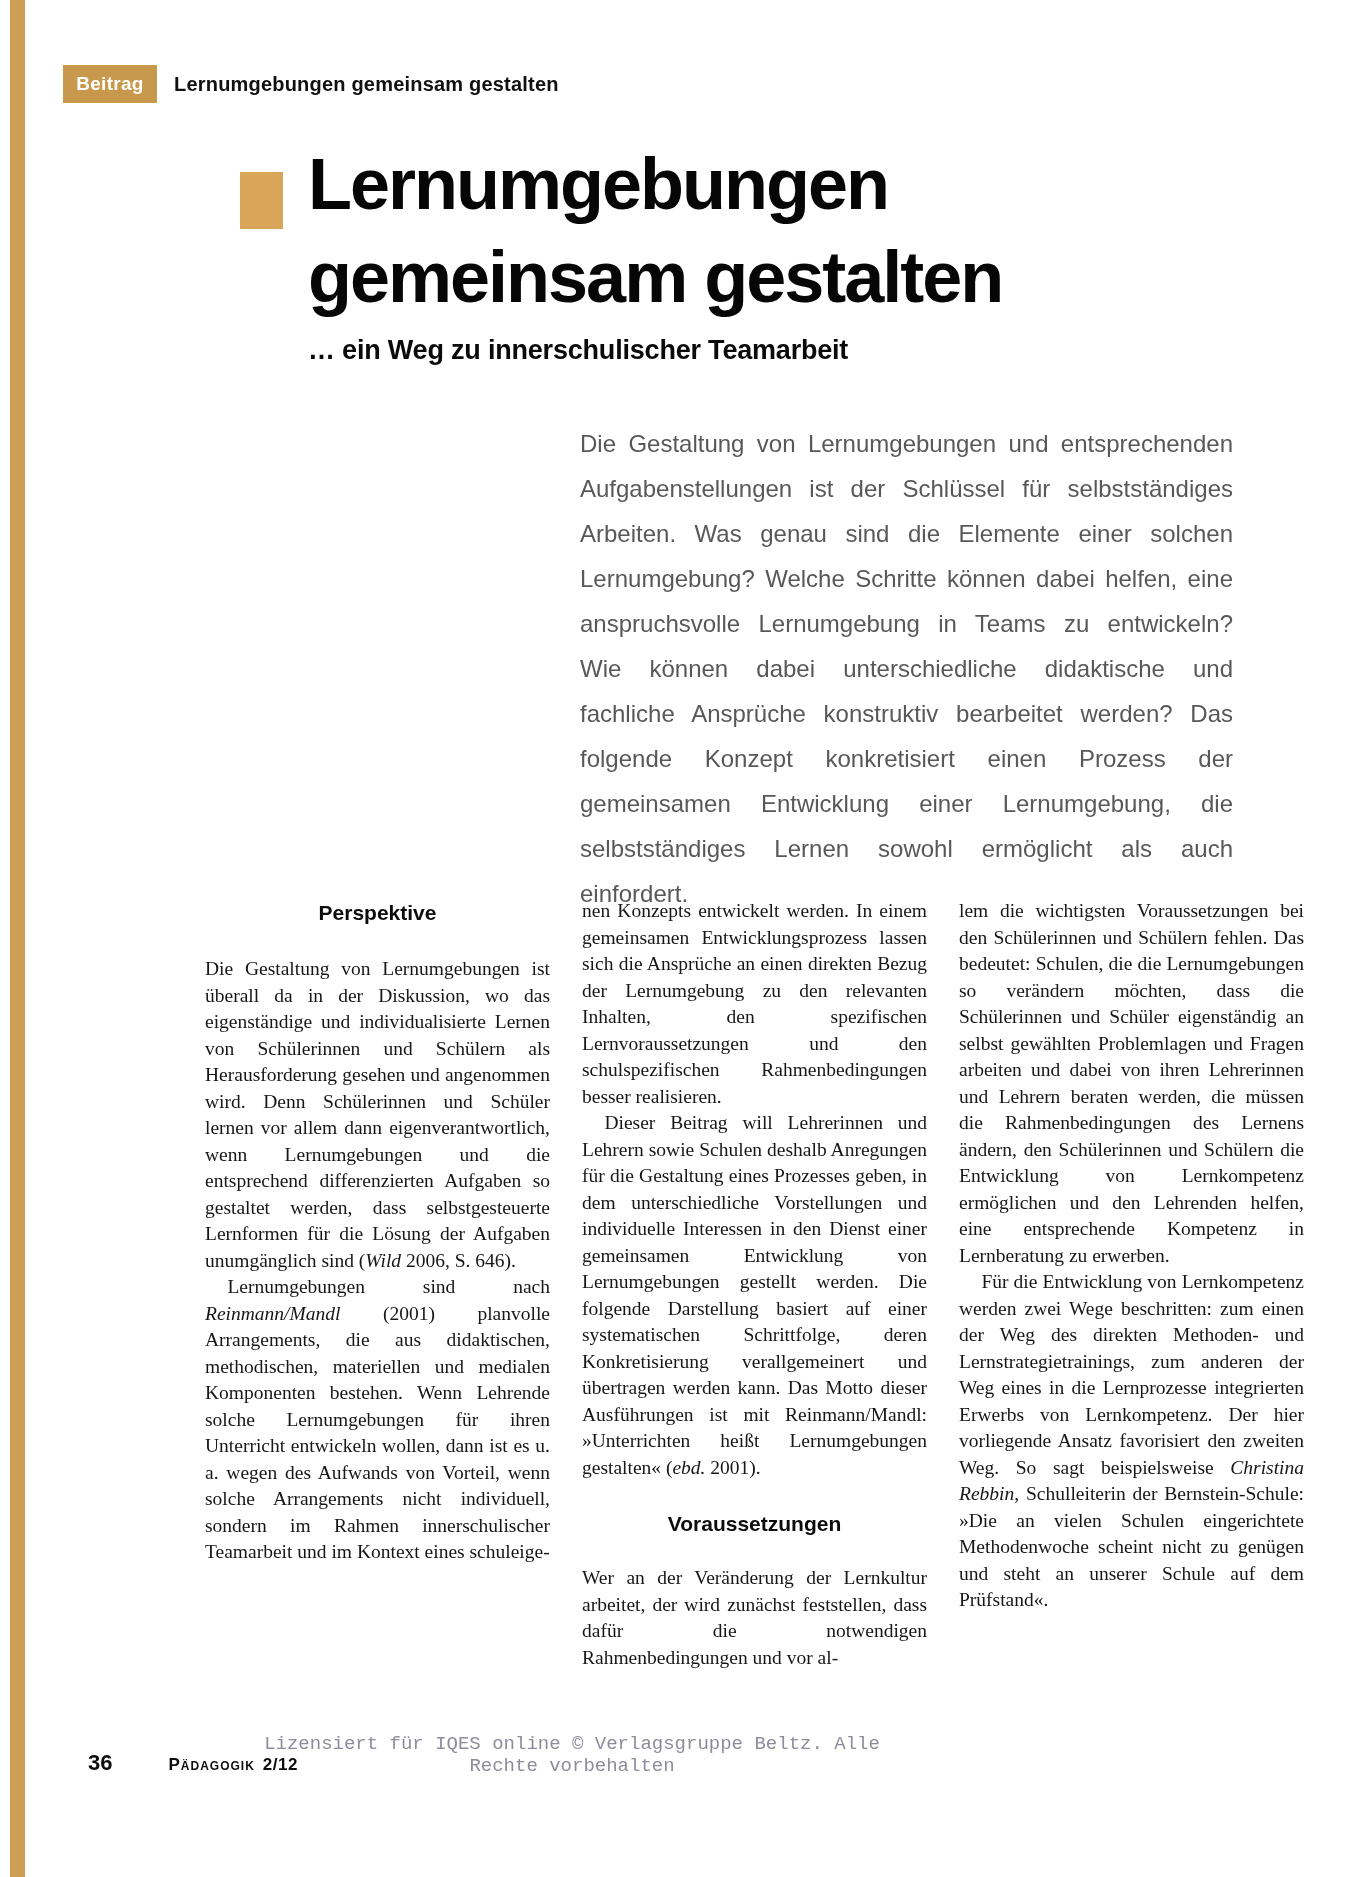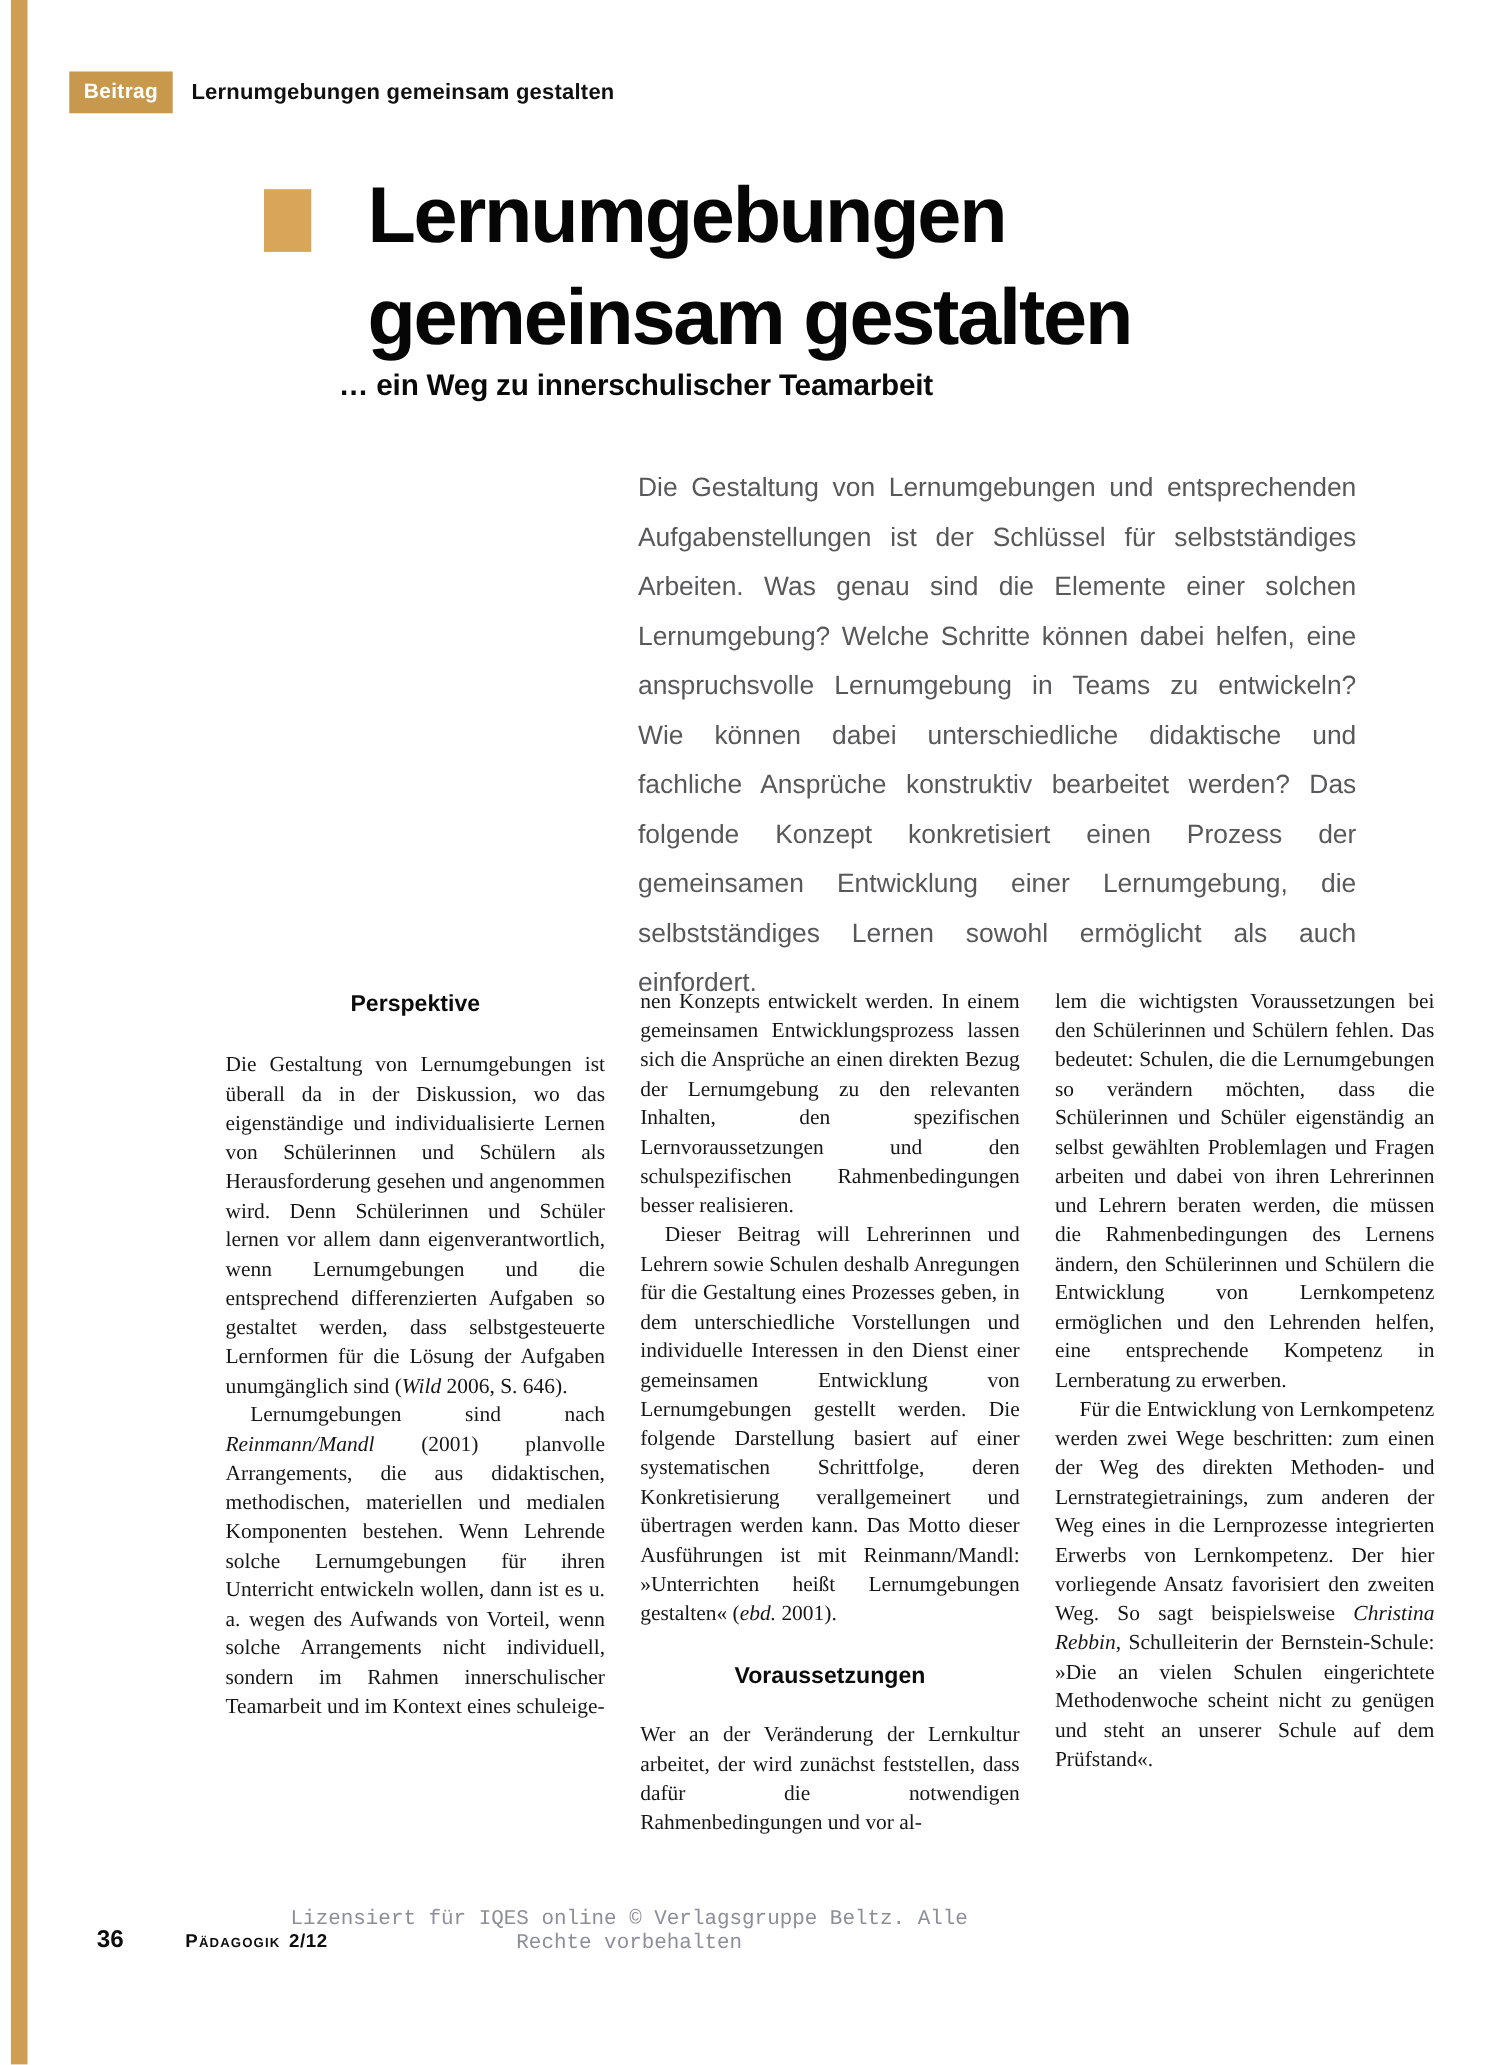--- a/index.html
+++ b/index.html
@@ -16,21 +16,21 @@
     background:var(--accent,#c8994c); color:#fff;
     font:bold 19px/38px "Liberation Sans", sans-serif; text-align:center; letter-spacing:.3px;
   }
   .running-title {
     position:absolute; left:174px; top:65px; height:38px;
     font:bold 20px/38px "Liberation Sans", sans-serif; color:#101010; letter-spacing:.2px;
   }
 
   
   .title-square { position:absolute; left:240px; top:172px; width:43px; height:57px; background:var(--square,#d9a559); }
-  h1.title { position:absolute; left:308px; top:150px; width:800px; font-family:"Liberation Sans", sans-serif; font-weight:bold; color:#060606;margin-left:26px; }
+  h1.title { position:absolute; left:308px; top:138px; width:800px; font-family:"Liberation Sans", sans-serif; font-weight:bold; color:#060606; }
   h1.title .tl { display:block; font-size:72px; line-height:93px; letter-spacing:-2px; }
   h2.subtitle {
     position:absolute; left:308px; top:333px;
     font:bold 27px/34px "Liberation Sans", sans-serif; color:#0a0a0a; letter-spacing:-.2px;
   }
 
   
   .intro {
     position:absolute; left:580px; top:421px; width:653px;
     font-family:"Liberation Sans", sans-serif; font-size:24px; line-height:45px;

